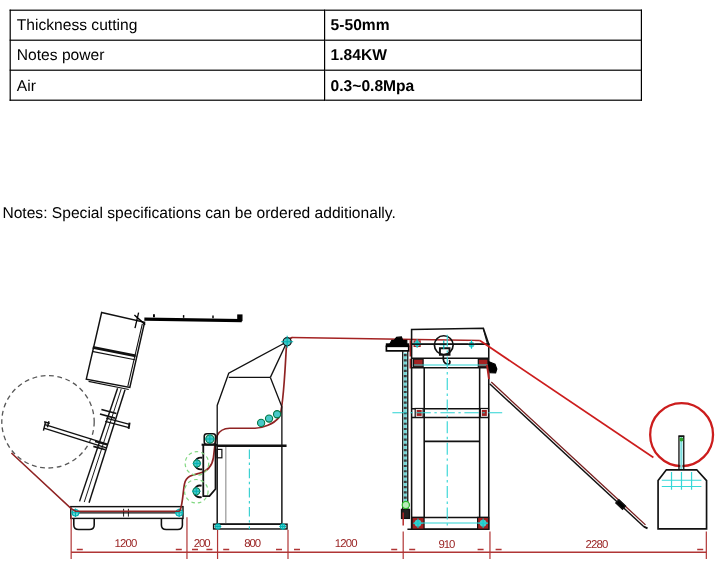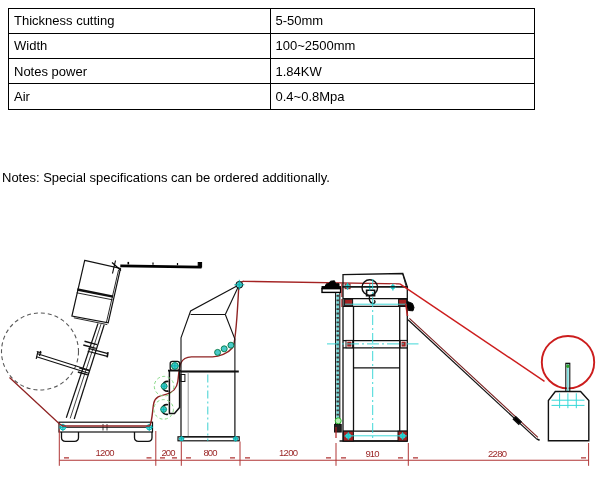--- a/index.html
+++ b/index.html
@@ -2,46 +2,42 @@
 <html><head>
 <meta charset="utf-8">
 <style>
   html,body{margin:0;padding:0;width:607px;height:484px;background:#fff;overflow:hidden;
     font-family:"Liberation Sans",sans-serif;}
   #page{position:relative;width:560px;height:484px;background:#fff;}
   table.spec{border-collapse:collapse;position:absolute;left:8px;top:7.5px;table-layout:fixed;}
   table.spec td{border:1px solid #000;font-size:13px;color:#000;height:24.3px;
     padding:0 0 0 5px;vertical-align:middle;}
   td.c1{width:255.5px;}
-  td.c2{width:258px;}
+  td.c2{width:258px;font-weight:bold;}
   .notes{position:absolute;left:2px;top:170px;font-size:13px;color:#000;}
   .x{font-size:16px;margin:0 4.5px;vertical-align:-1.5px;display:inline-block;}
   svg{position:absolute;left:0;top:0;}
 </style>
 </head>
 <body>
 <div id="page">
 
 <table class="spec">
 <tbody>
         <tr>
           <td class="c1">Thickness cutting</td>
           <td class="c2">5-50mm</td>
         </tr>
 <tr>
-          <td class="c1">Width</td>
-          <td class="c2">100~2500mm</td>
-        </tr>
-<tr>
           <td class="c1">Notes power</td>
           <td class="c2">1.84KW</td>
         </tr>
 <tr>
           <td class="c1">Air</td>
-          <td class="c2">0.4~0.8Mpa</td>
+          <td class="c2">0.3~0.8Mpa</td>
         </tr>
 </tbody>
     </table>
 
 <div class="notes">Notes: Special specifications can be ordered additionally.</div>
 
 <svg width="607" height="484" viewBox="0 0 607 484" fill="none">
 
 <g stroke="#585858" stroke-width="1.1">
 <circle cx="40" cy="351.5" r="38.5" stroke-dasharray="4 3"></circle>

